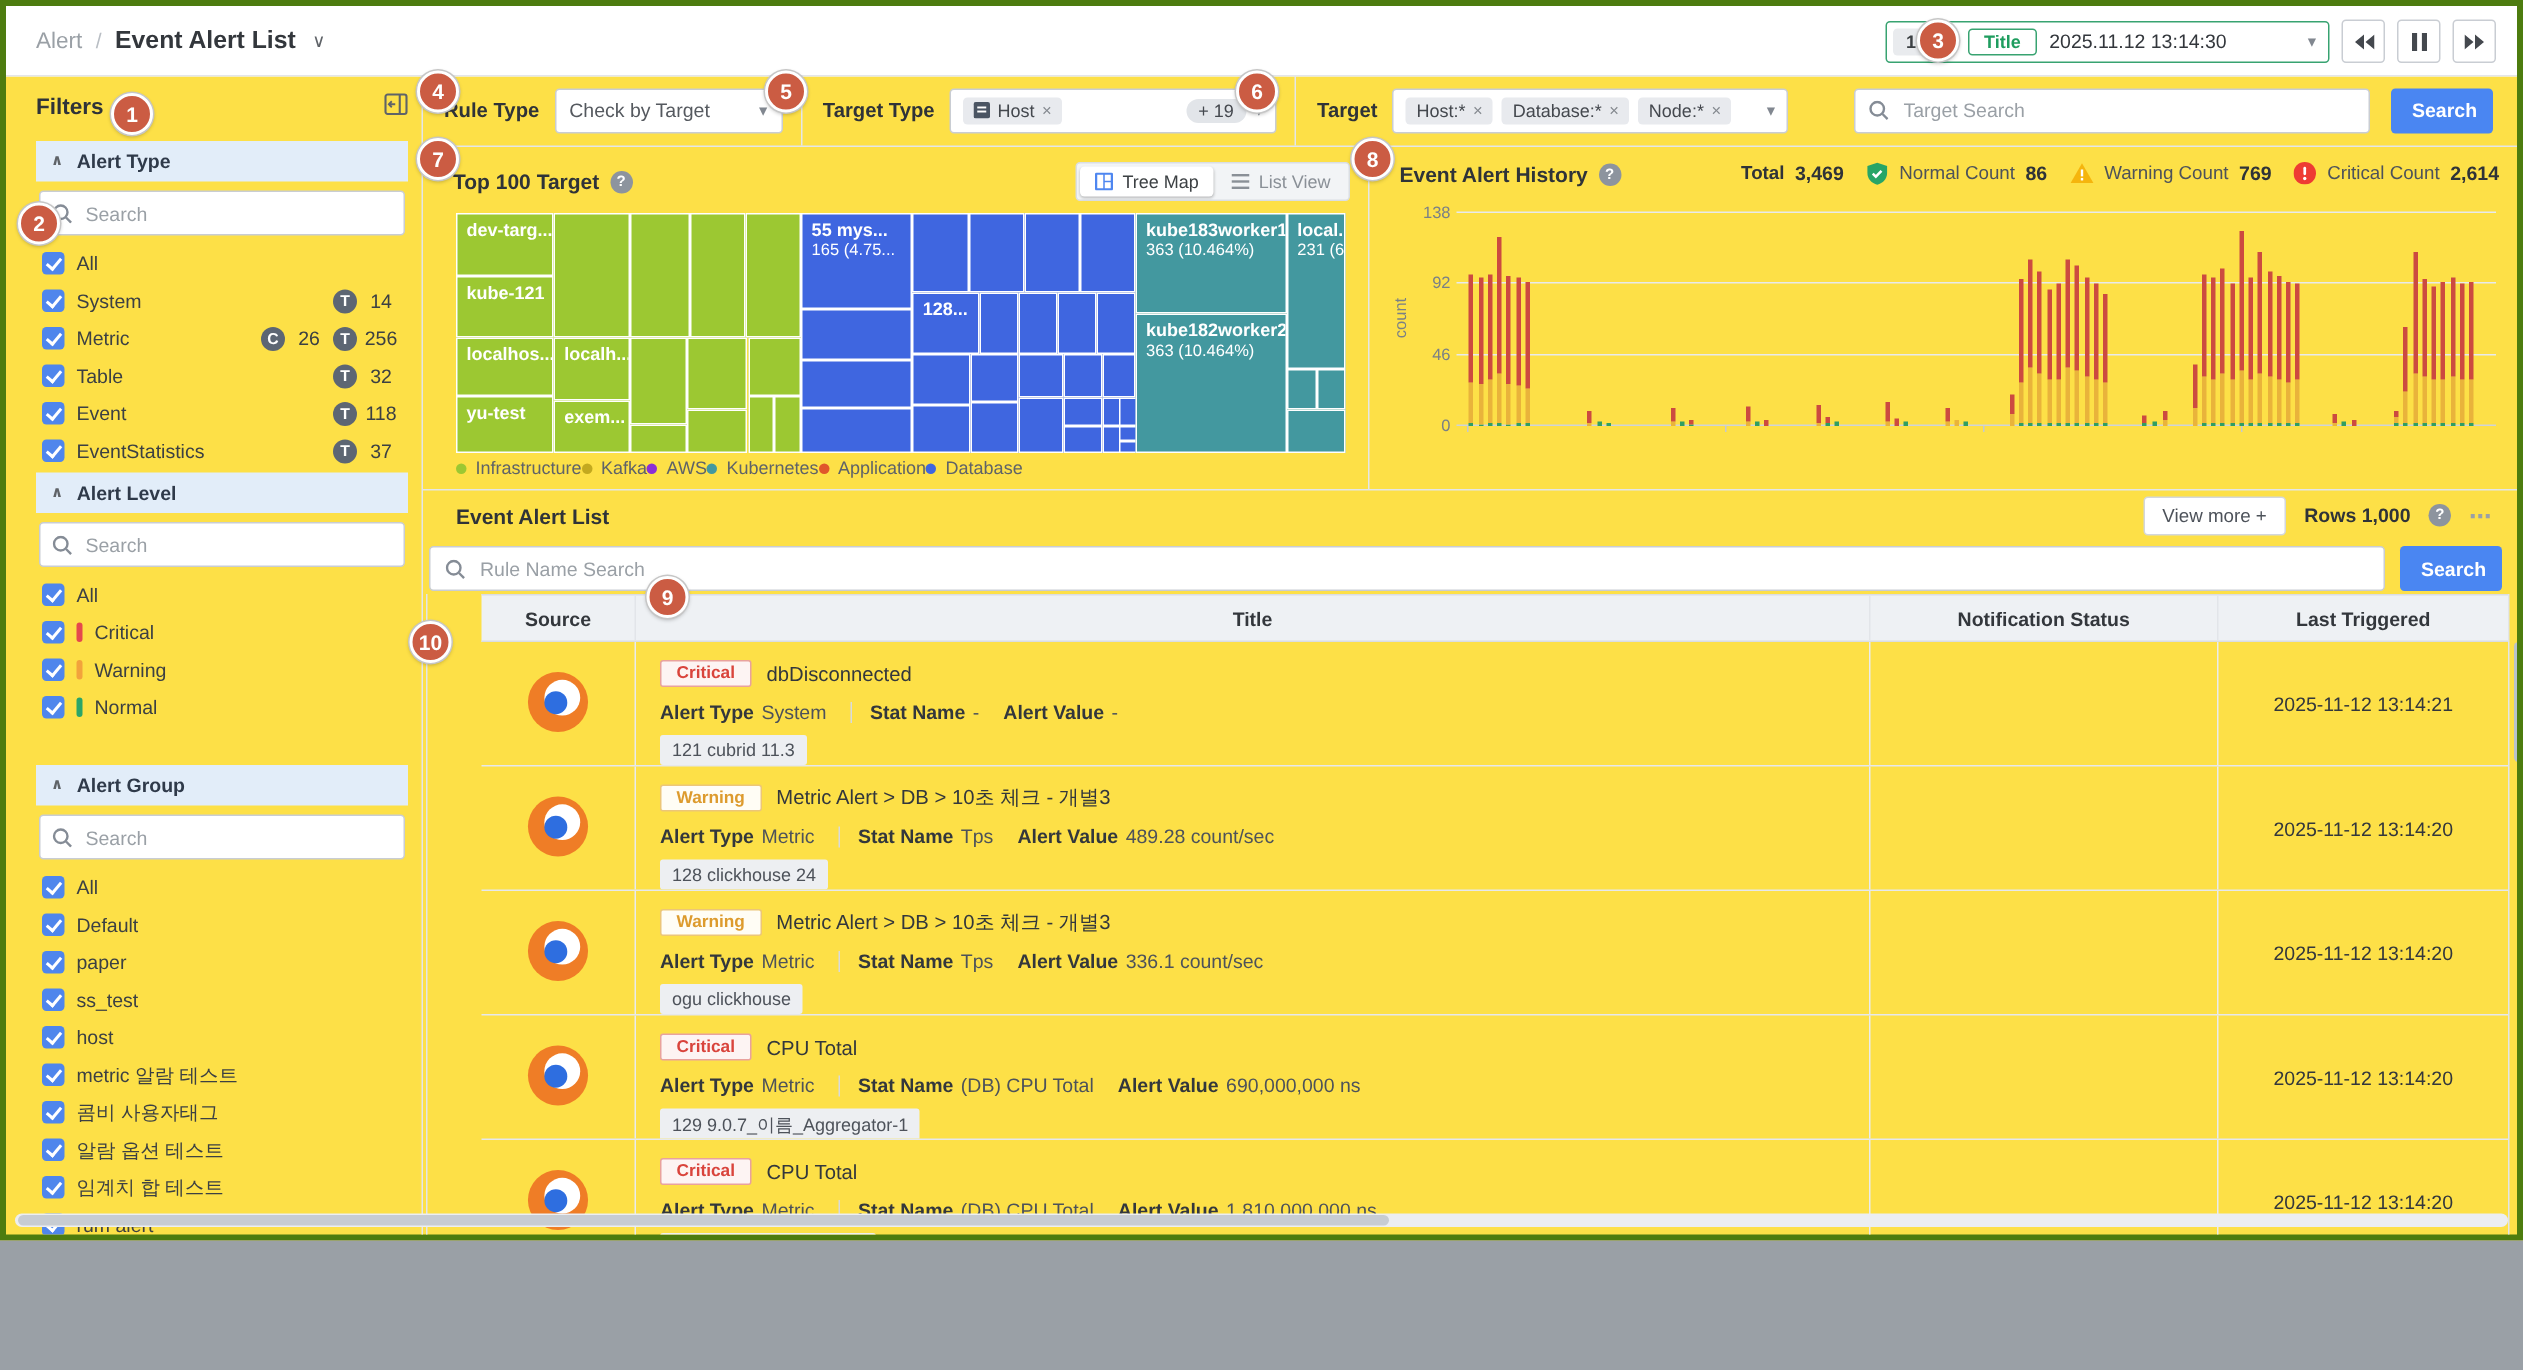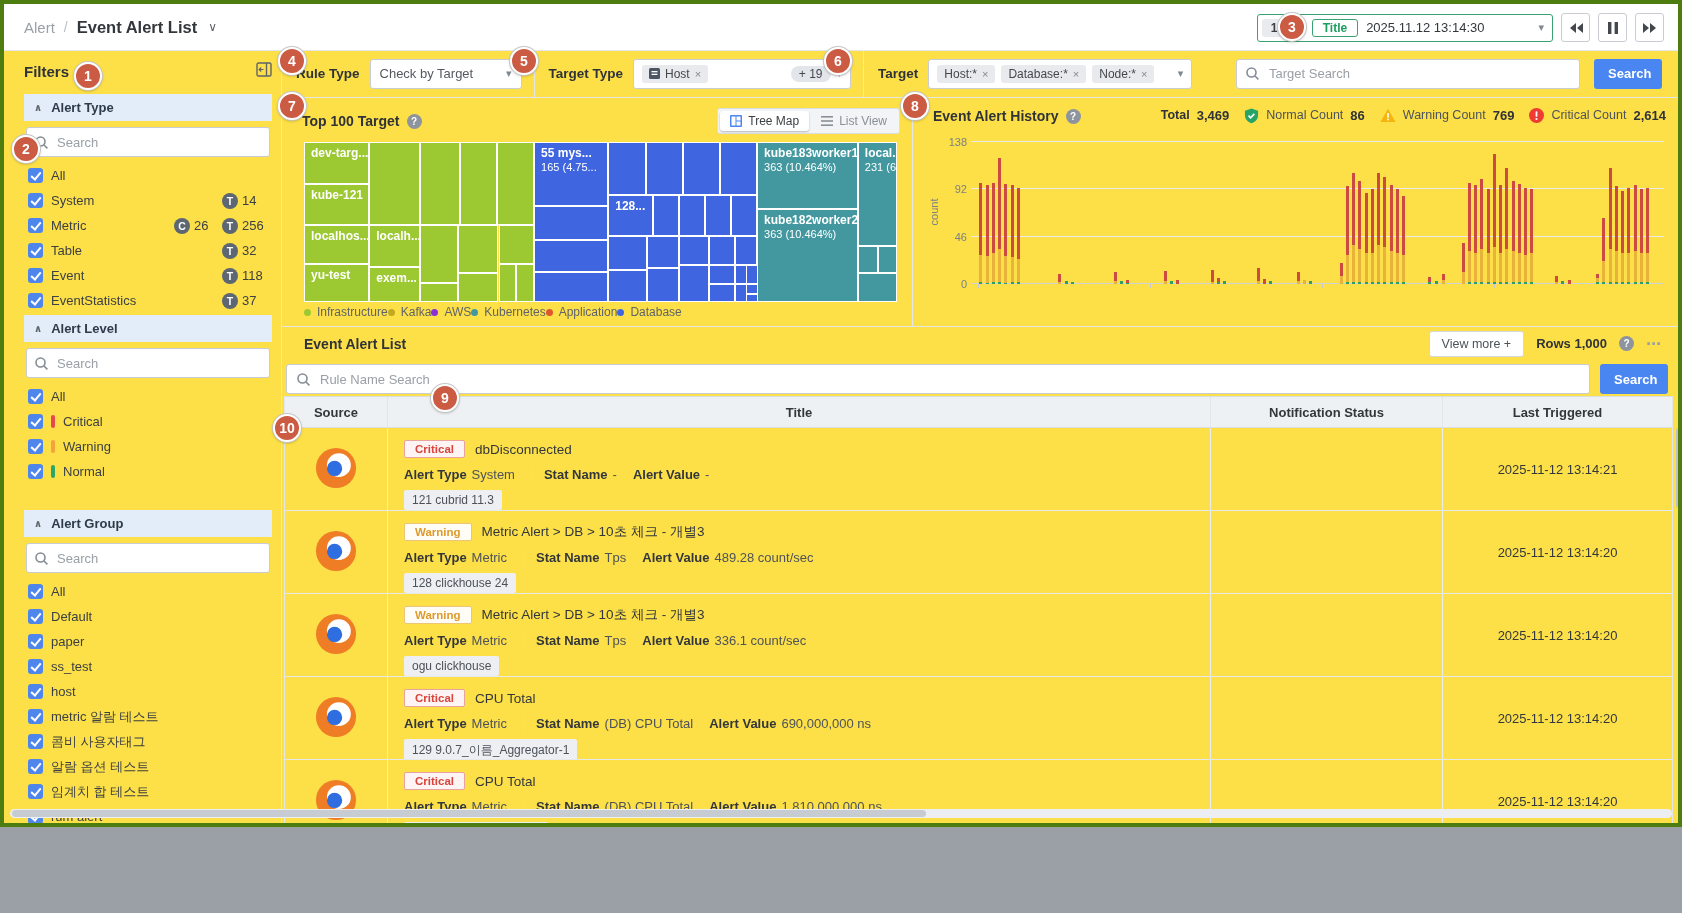--- a/index.html
+++ b/index.html
@@ -36,21 +36,21 @@
   .fsearch input{border:none;outline:none;flex:1;font-size:13px;color:#333;font-family:inherit;background:transparent;min-width:0;}
   .fsearch input::placeholder{color:#9aa0a6;}
   .fitem{height:25px;display:flex;align-items:center;gap:8px;padding:0 4px;font-size:13px;color:#3c4043;}
   .cb{width:15px;height:15px;background:#4f86ec;border-radius:3px;position:relative;flex:none;}
   .cb::after{content:"";position:absolute;left:4.5px;top:1.5px;width:4px;height:8px;
              border:solid #fff;border-width:0 2px 2px 0;transform:rotate(40deg);}
   .lbar{width:4px;height:13px;border-radius:2px;flex:none;}
   .badges{margin-left:auto;display:flex;align-items:center;gap:4px;padding-right:2px;}
   .bletter{width:16px;height:16px;border-radius:50%;background:#5d6673;color:#fff;font-size:10.5px;
            font-weight:bold;display:flex;align-items:center;justify-content:center;}
-  .bcount{font-size:13px;color:#3c4043;min-width:24px;text-align:left;}
+  .bcount{font-size:13px;color:#3c4043;min-width:24px;text-align:center;}
   .fsection.gap{margin-top:26px;}
   .vdiv{position:absolute;left:277px;top:46px;width:1px;height:797px;background:#e4e6e9;}
   
   .filterbar{position:absolute;left:278px;top:46px;right:0;height:48px;border-bottom:1px solid #e4e6e9;
              display:flex;align-items:center;box-sizing:border-box;}
   .fb-label{font-weight:bold;font-size:13.5px;color:#2f3338;margin:0 10px 0 14px;white-space:nowrap;}
   .fb-sep{width:1px;height:47px;background:#e4e6e9;margin-left:12px;}
   .fb-select{width:152px;height:30px;border:1px solid #c9cdd3;border-radius:3px;display:flex;
              align-items:center;padding:0 9px;justify-content:space-between;color:#55595f;background:#fff;box-sizing:border-box;}
   .fb-box{height:30px;border:1px solid #c9cdd3;border-radius:3px;display:flex;align-items:center;
@@ -116,21 +116,21 @@
   .btn-viewmore{border:1px solid #d3d7dc;border-radius:3px;padding:5px 12px;font-size:12.5px;color:#4d525a;background:#fff;}
   .rows-label{font-weight:bold;font-size:13px;color:#2f3338;}
   .more-dots{color:#9aa0a6;font-weight:bold;font-size:15px;letter-spacing:1px;}
   .more-dots::after{content:"\22EF";}
   .rule-search{position:absolute;left:282px;top:360px;width:1304px;height:30px;border:1px solid #c9cdd3;border-radius:3px;
                display:flex;align-items:center;padding:0 10px;gap:8px;background:#fff;box-sizing:border-box;}
   .rule-search input{border:none;outline:none;flex:1;font-size:13px;color:#333;font-family:inherit;}
   .rule-search input::placeholder{color:#9aa0a6;}
   .rule-btn{position:absolute;left:1596px;top:360px;width:68px;height:30px;}
   .table{position:absolute;left:280px;top:392px;width:1389px;height:451px;overflow:hidden;
-         border-left:1px solid #e2e5e9;border-right:1px solid #e2e5e9;box-sizing:border-box;}
+         border-left:1px solid #e2e5e9;border-right:1px solid #e2e5e9;box-sizing:border-box;padding-left:36px;}
   .thead,.trow{display:grid;grid-template-columns:103px 823px 232px 1fr;}
   .thead{height:32px;background:#eef1f4;border-top:1px solid #dadde2;border-bottom:1px solid #dadde2;
          font-weight:bold;font-size:13px;color:#33373c;align-items:center;text-align:center;box-sizing:border-box;}
   .th{border-right:1px solid #e2e5e9;height:100%;display:flex;align-items:center;justify-content:center;}
   .th:last-child{border-right:none;}
   .trow{height:83px;border-bottom:1px solid #e6e8ec;box-sizing:border-box;}
   .td{border-right:1px solid #e9ebee;overflow:hidden;}
   .td:last-child{border-right:none;}
   .td-src{display:flex;align-items:center;justify-content:center;}
   .td-title{padding:12px 0 0 16px;}

